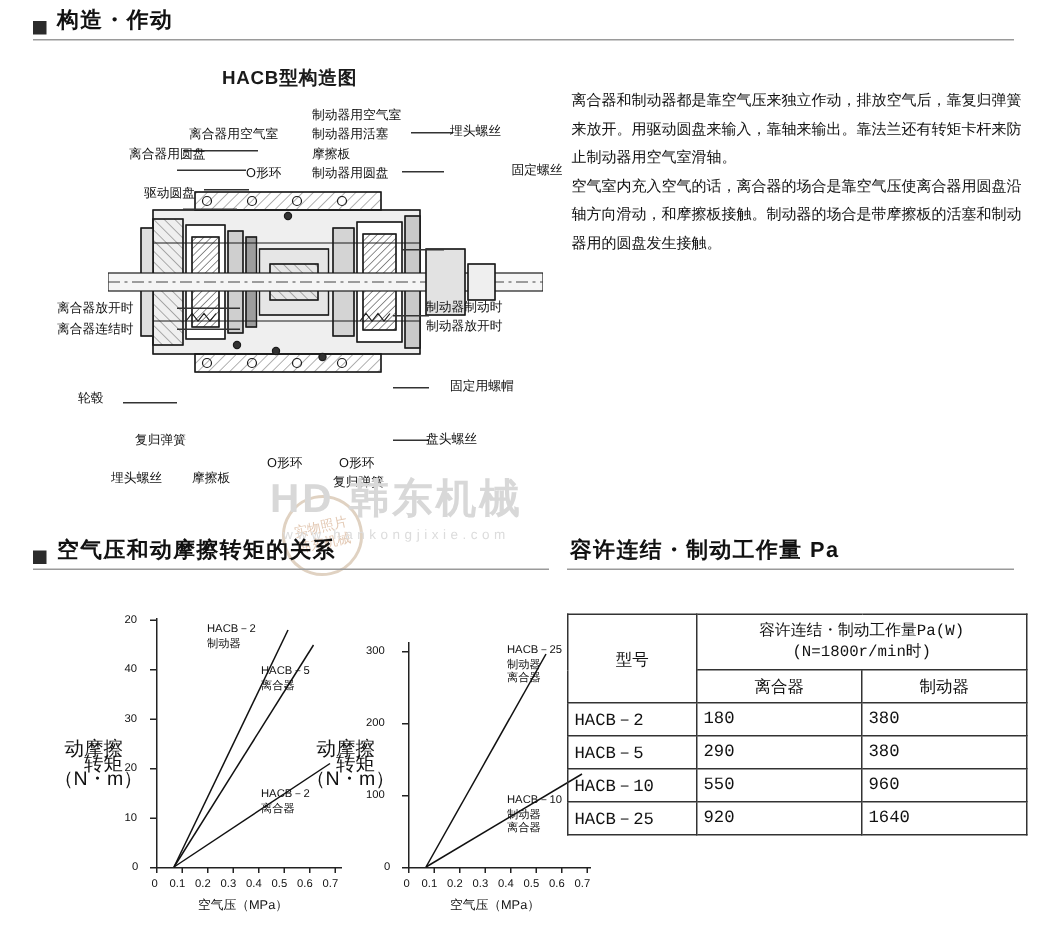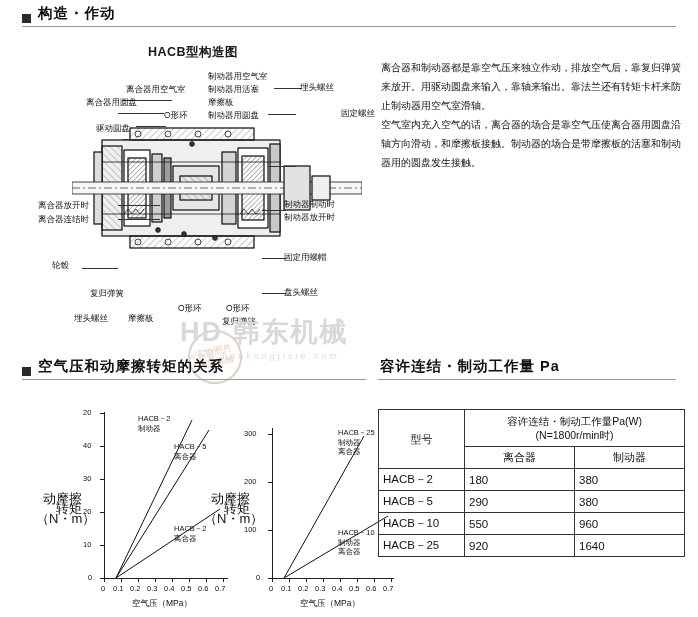--- a/index.html
+++ b/index.html
@@ -98,21 +98,21 @@
   .series-lbl {
     position: absolute; font-size: 7.5px; color: #111;
     line-height: 9.5px; white-space: nowrap;
   }
   #pa-table {
     position: absolute; left: 378px; top: 409px;
     border-collapse: collapse; font-size: 11px;
   }
   #pa-table th, #pa-table td {
     border: 1px solid #333; padding: 3px 4px;
-    font-weight: normal; color: #111;
+    font-weight: normal; color: #111; font-family: Liberation Mono, monospace;
   }
   #pa-table .hdr-main { font-size: 10.5px; line-height: 14px; padding: 4px 6px; }
   #pa-table .col-model { width: 86px; }
   #pa-table .col-v { width: 110px; }
   #pa-table td { height: 21px; font-size: 11.5px; }
 </style>
 </head>
 <body>
 
 <div class="page">
@@ -236,21 +236,21 @@
 
   <div class="lbl" style="left:208px; top:71px;">制动器用空气室</div>
   <div class="lbl" style="left:208px; top:84px;">制动器用活塞</div>
   <div class="lbl" style="left:208px; top:97px;">摩擦板</div>
   <div class="lbl" style="left:208px; top:110px;">制动器用圆盘</div>
 
   <div class="lbl" style="left:300px; top:82px;">埋头螺丝</div>
   <div class="lbl" style="left:294px; top:108px;padding-left:47px;">固定螺丝</div>
   <div class="lbl" style="left:284px; top:199px;">制动器制动时</div>
   <div class="lbl" style="left:284px; top:212px;">制动器放开时</div>
-  <div class="lbl" style="left:284px; top:252px;">固定用螺帽</div>
+  <div class="lbl" style="left:300px; top:252px;">固定用螺帽</div>
   <div class="lbl" style="left:284px; top:287px;">盘头螺丝</div>
 
   <div class="lbl" style="left:178px; top:303px;">O形环</div>
   <div class="lbl" style="left:226px; top:303px;">O形环</div>
   <div class="lbl" style="left:222px; top:316px;">复归弹簧</div>
 
   <div id="intro">离合器和制动器都是靠空气压来独立作动，排放空气后，靠复归弹簧来放开。用驱动圆盘来输入，靠轴来输出。靠法兰还有转矩卡杆来防止制动器用空气室滑轴。<br>空气室内充入空气的话，离合器的场合是靠空气压使离合器用圆盘沿轴方向滑动，和摩擦板接触。制动器的场合是带摩擦板的活塞和制动器用的圆盘发生接触。</div>
 
   <div id="stamp">实物照片<br>韩东机械</div>
   <div id="watermark">

